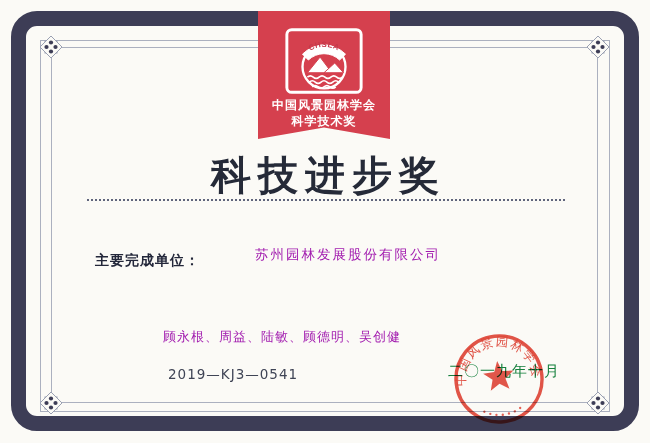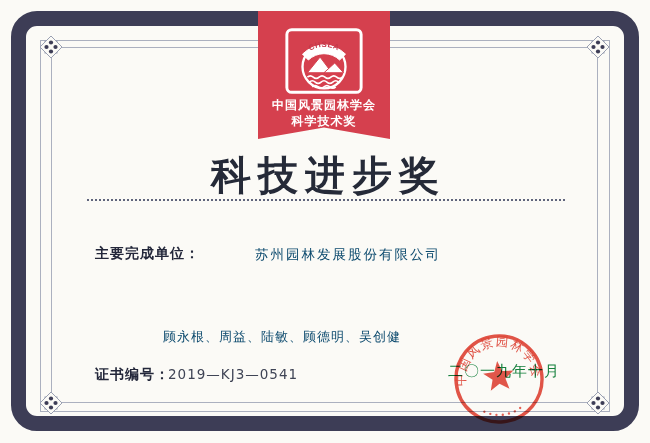--- a/index.html
+++ b/index.html
@@ -53,24 +53,24 @@
     font-size:14.5px; line-height:22px; text-align:justify;
     color:#3a3f52; font-family:"Liberation Sans",sans-serif;
   }
   .body-text .b { font-weight:700; color:#1f2436; }
   
   .field-label {
     position:absolute; font-size:14px; font-weight:700; color:#23273a;
     letter-spacing:1px;
   }
   .field-value {
-    position:absolute; color:#0c4a6e;
+    position:absolute; color:#a21caf;
     font-family:"Liberation Serif","DejaVu Serif",serif;
   }
-  .lbl-unit   { left:95px; top:245px;font-family:Liberation Mono, monospace; }
+  .lbl-unit   { left:95px; top:252px;font-family:Liberation Mono, monospace; }
   .val-unit   { left:255px; top:246px; font-size:13.5px; letter-spacing:2px; }
   .lbl-people { left:95px; top:327px; }
   .val-people { left:163px; top:328px; font-size:13px; letter-spacing:1px;text-align:right; }
   .lbl-number { left:95px; top:366px; font-weight:700; }
   .val-number {
     left:168px; top:366px; font-size:13.5px; color:#3f4455;
     font-family:"DejaVu Sans",sans-serif; letter-spacing:1px;
   }
   
   .date {
@@ -149,21 +149,20 @@
 
   <div class="title">科技进步奖</div>
   <div class="dotted-line"></div>
 
 
   <div class="field-label lbl-unit">主要完成单位：</div>
   <div class="field-value val-unit">苏州园林发展股份有限公司</div>
 
   <div class="field-value val-people">顾永根、周益、陆敏、顾德明、吴创健</div>
 
-  <div class="field-label lbl-number">证书编号：</div>
   <div class="field-value val-number">2019—KJ3—0541</div>
 
   <div class="date">二〇一九年十月</div>
 
   <svg class="seal" viewBox="0 0 94 94">
     <circle cx="47" cy="47" r="43" fill="none" stroke="#dd2c1d" stroke-width="3.4" opacity="0.92"></circle>
     <defs>
         <path id="sealArc" d="M14,56 A34,34 0 1 1 80,56"></path>
       </defs>
     <text font-size="12.5" fill="#dd2c1d" font-family="Liberation Serif, serif" letter-spacing="1.5" opacity="0.92">

